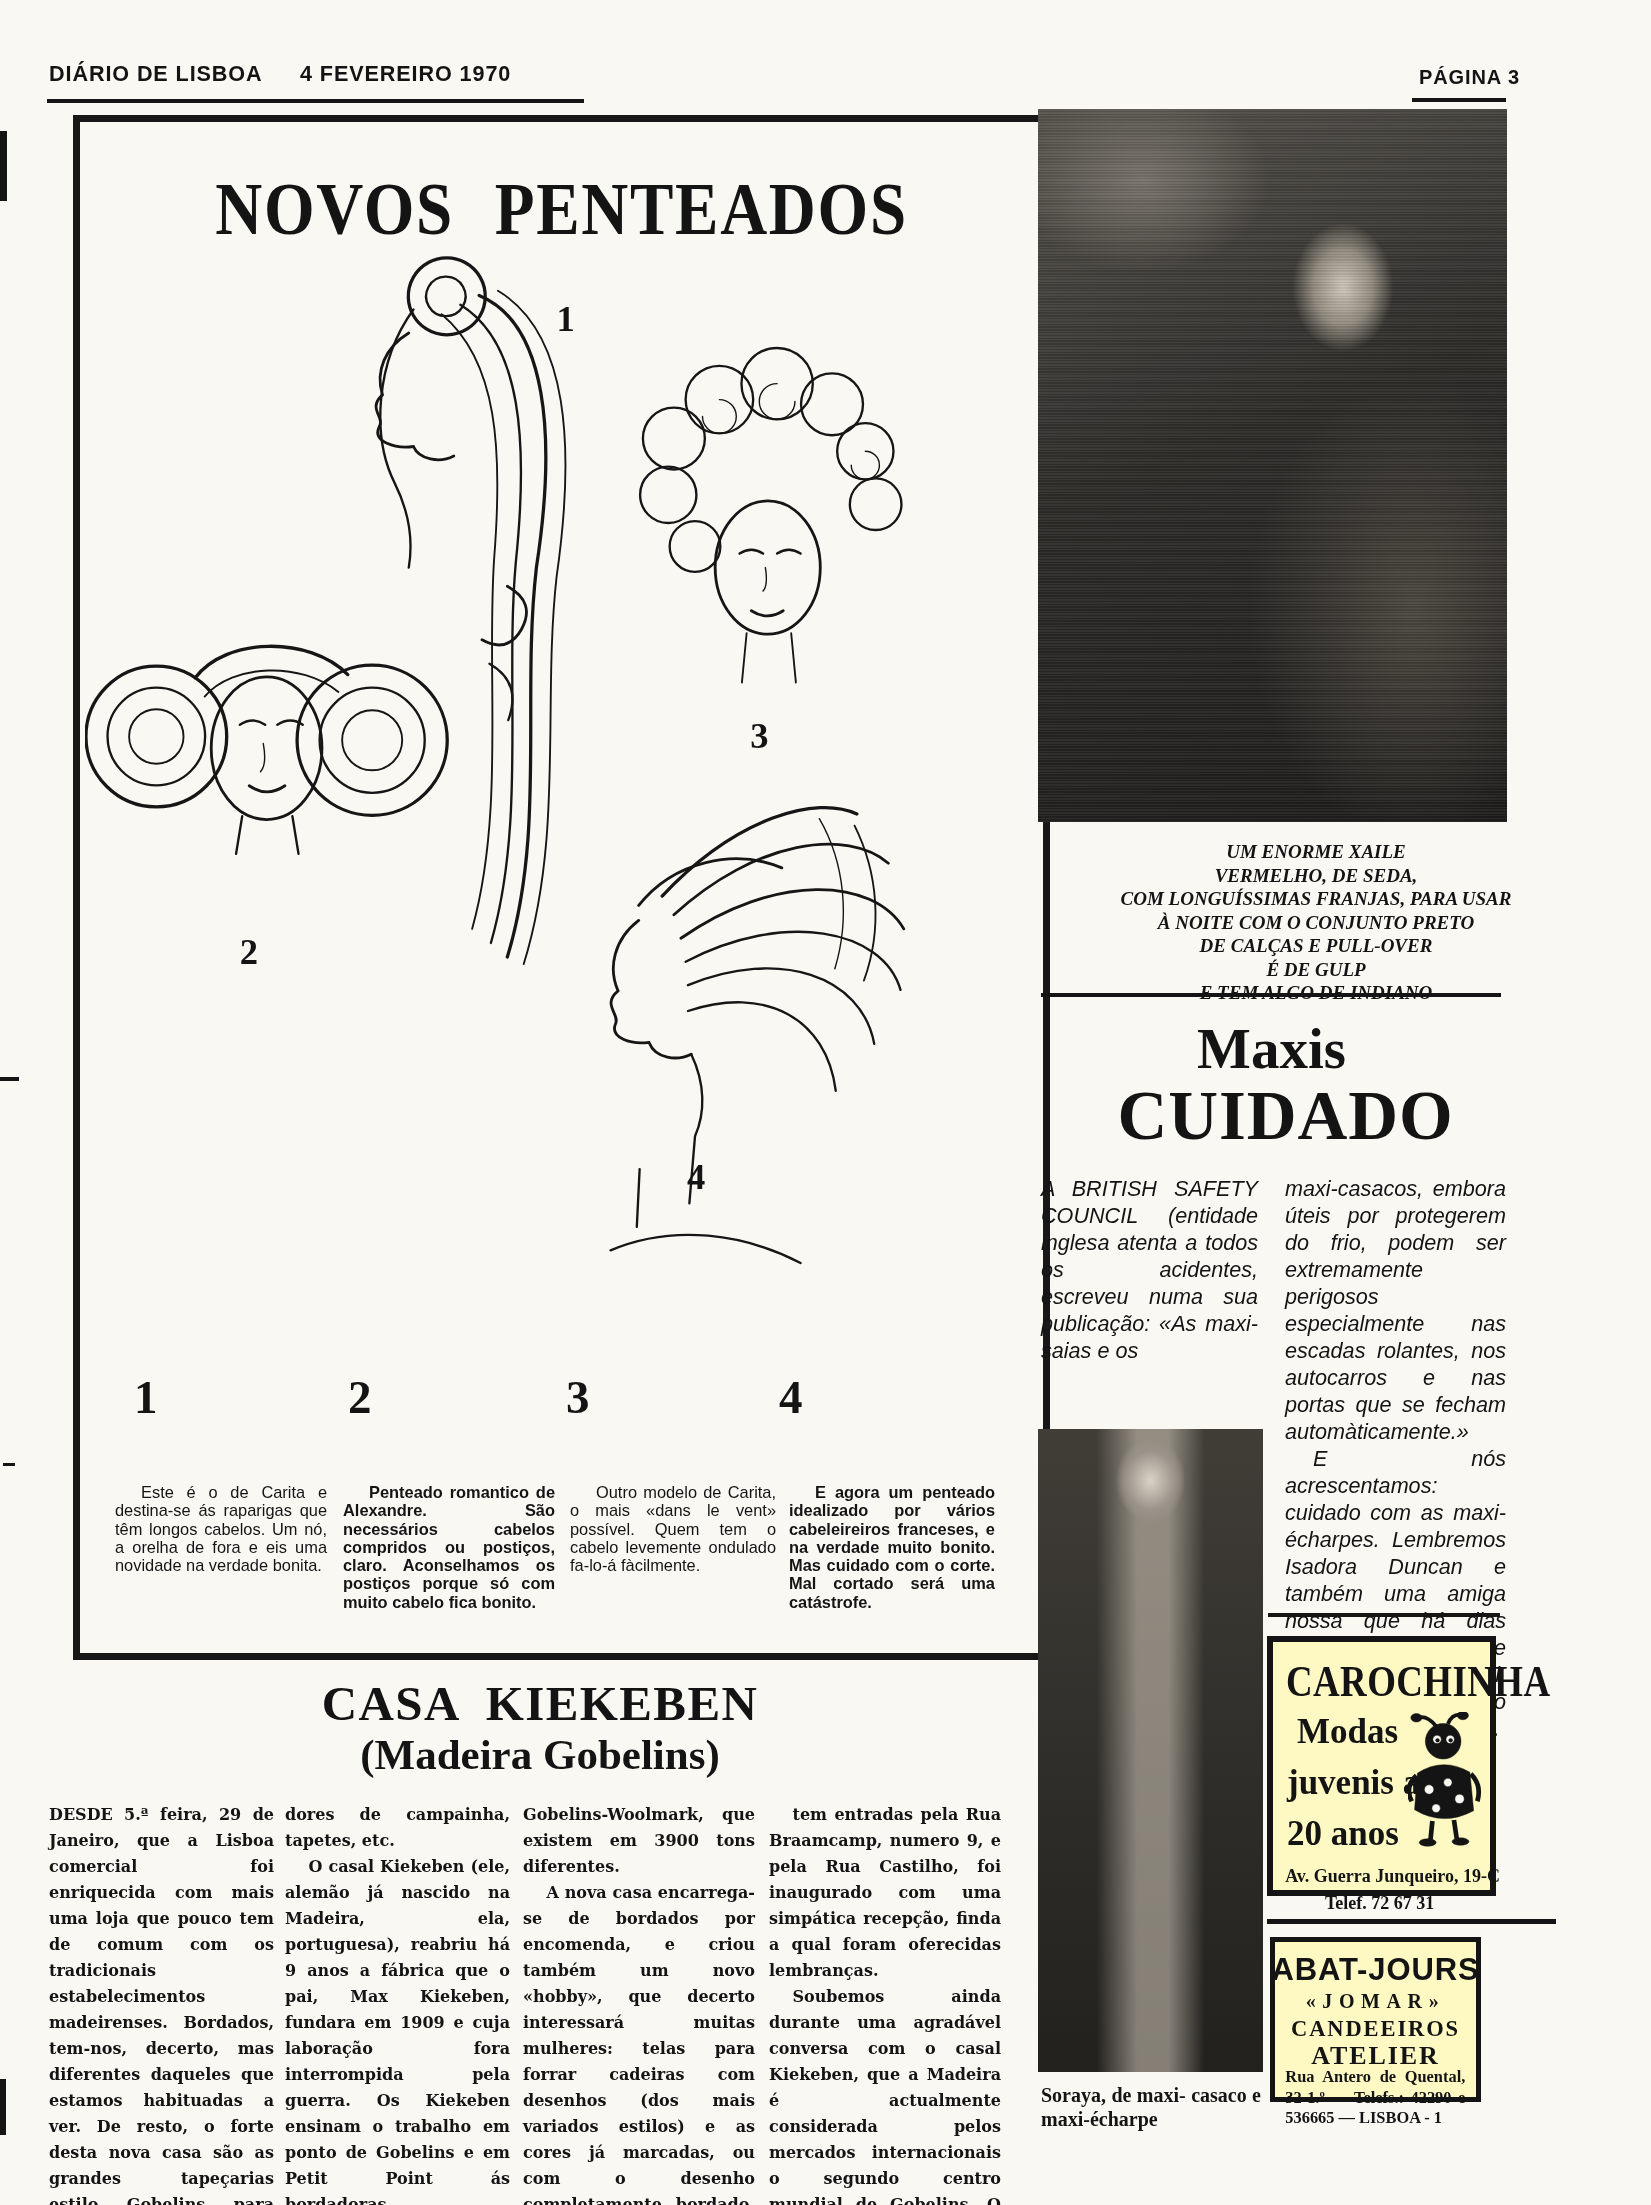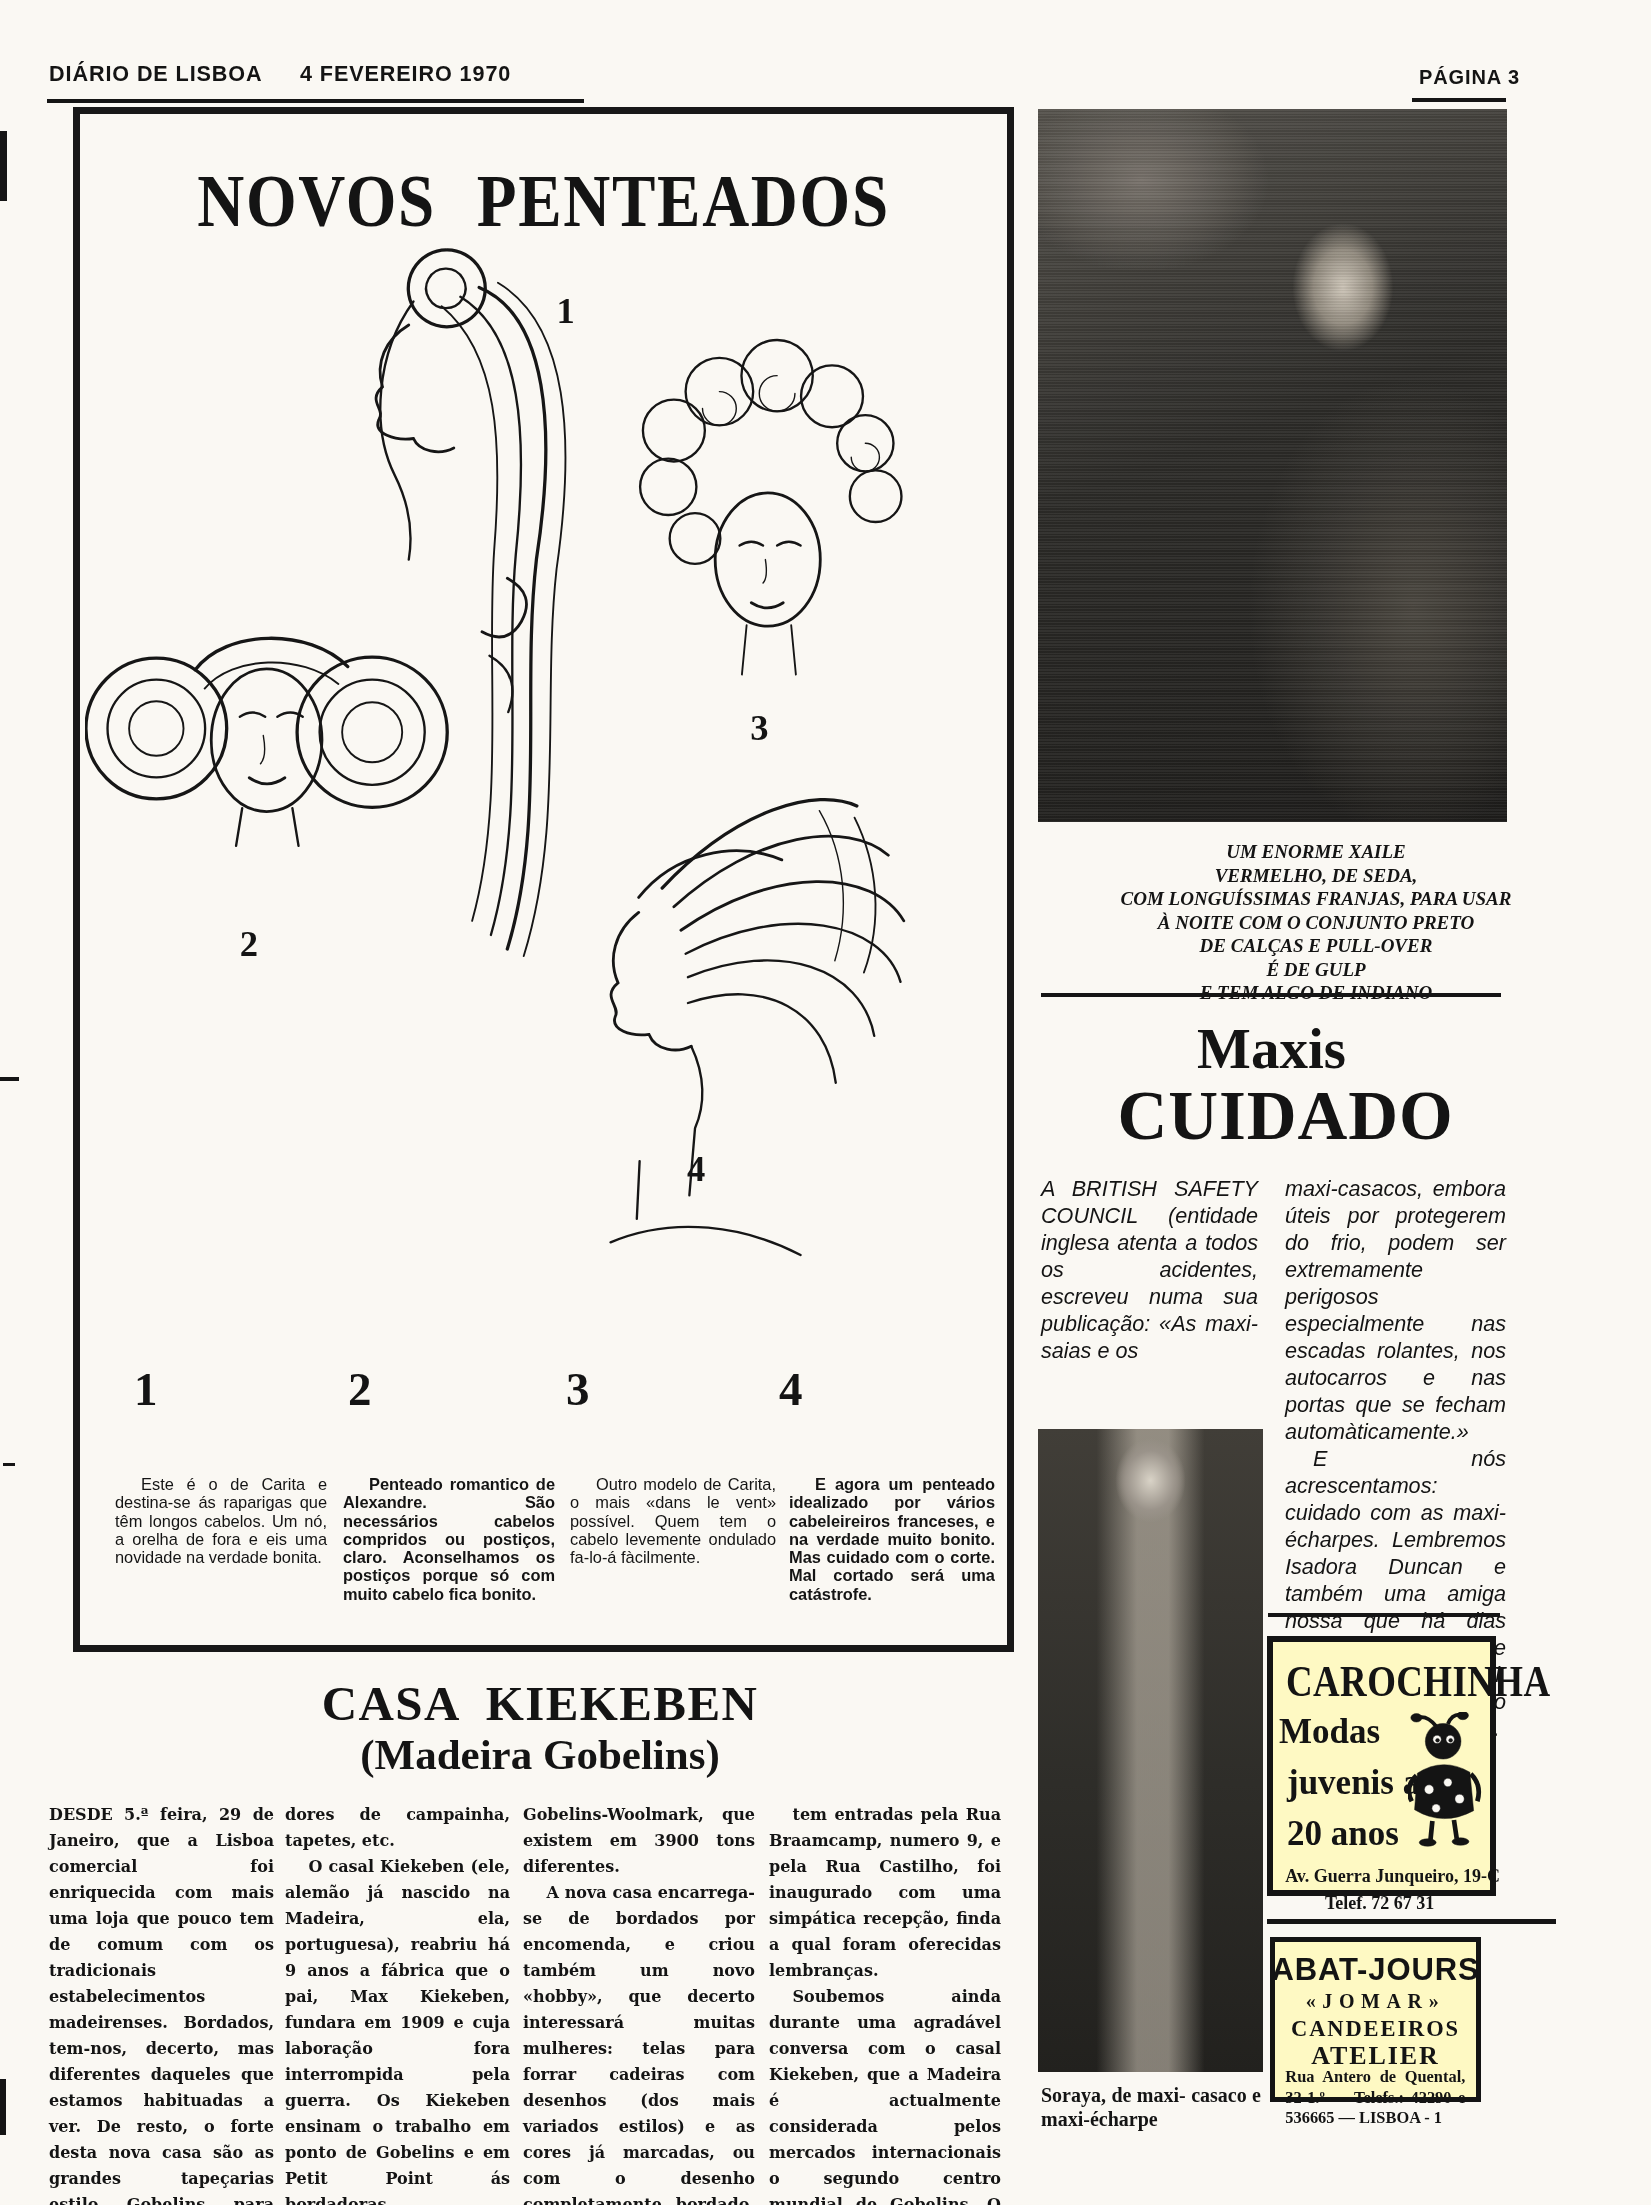--- a/index.html
+++ b/index.html
@@ -66,21 +66,21 @@
   <div class="abs mast" style="left:300px;top:61px;">4 FEVEREIRO 1970</div>
   <div class="abs mast" style="left:1419px;top:66px;font-size:20px;">PÁGINA 3</div>
   <div class="abs rule" style="left:47px;top:99px;width:537px;height:4.2px;"></div>
   <div class="abs rule" style="left:1412px;top:98px;width:94px;height:4.2px;"></div>
 
   <div class="abs rule" style="left:0;top:131px;width:6.6px;height:70px;"></div>
   <div class="abs rule" style="left:0;top:1077px;width:19px;height:3.8px;"></div>
   <div class="abs rule" style="left:2.8px;top:1463px;width:12.2px;height:3.3px;"></div>
   <div class="abs rule" style="left:0;top:2079px;width:5.6px;height:56px;"></div>
 
-  <div class="abs bigbox" style="left:73px;top:107px;width:927px;height:1531px;">
+  <div class="abs bigbox" style="left:73px;top:115px;width:927px;height:1531px;padding-left:36px;">
     <div class="abs feat-title centerx" style="left:0;top:45px;width:100%;justify-content:center;">NOVOS PENTEADOS</div>
 
     <svg class="abs" style="left:4.7px;top:117px;" width="915" height="1117" viewBox="0 0 1950 2380">
       <g fill="none" stroke="#161616" stroke-linecap="round">
 
         <path d="M 770 40 a 82 82 0 1 0 2 0" stroke-width="7"></path>
         <path d="M 770 80 a 42 42 0 1 1 -2 0" stroke-width="5"></path>
         <path d="M 690 200 C 640 230 618 282 634 332 C 600 362 642 380 626 402 C 614 432 660 447 700 442 C 712 470 756 478 786 462" stroke-width="6"></path>
         <path d="M 700 150 C 620 260 610 420 660 520 C 690 580 700 640 690 700" stroke-width="5"></path>
         <path d="M 840 120 C 985 180 1005 420 962 700 C 930 980 982 1260 900 1530" stroke-width="7"></path>
@@ -182,21 +182,21 @@
     <p>E nós acrescentamos: cuidado com as maxi-écharpes. Lembremos Isadora Duncan e também uma amiga nossa que há dias ficou com a écharpe presa na porta do táxi. Veleu-lhe o facto de o motorista estar atento.</p>
   </div>
 
   <div class="abs photo2" style="left:1038px;top:1429px;width:225px;height:643px;"></div>
   <div class="abs scapt" style="left:1041px;top:2083px;width:220px;">Soraya, de maxi- casaco e maxi-écharpe</div>
 
   <div class="abs rule" style="left:1268px;top:1613px;width:232px;height:4.2px;"></div>
 
   <div class="abs adbox" style="left:1267px;top:1636px;width:217px;height:248px;">
     <div class="abs caro-title" style="left:13px;top:13px;">CAROCHINHA</div>
-    <div class="abs caro-line" style="left:6px;top:70px;">Modas</div>
+    <div class="abs caro-line" style="left:24px;top:70px;">Modas</div>
     <div class="abs caro-line" style="left:14px;top:121px;">juvenis até</div>
     <div class="abs caro-line" style="left:14px;top:172px;">20  anos</div>
 
     <svg class="abs" style="left:135px;top:70px;" width="75" height="141" viewBox="0 0 160 300">
       <g stroke="#141414" fill="#141414">
         <path d="M 60 30 Q 40 5 20 12" fill="none" stroke-width="8"></path>
         <path d="M 85 25 Q 95 2 115 6" fill="none" stroke-width="8"></path>
         <ellipse cx="18" cy="12" rx="12" ry="9"></ellipse>
         <ellipse cx="117" cy="7" rx="12" ry="9"></ellipse>
         <circle cx="75" cy="62" r="38"></circle>

